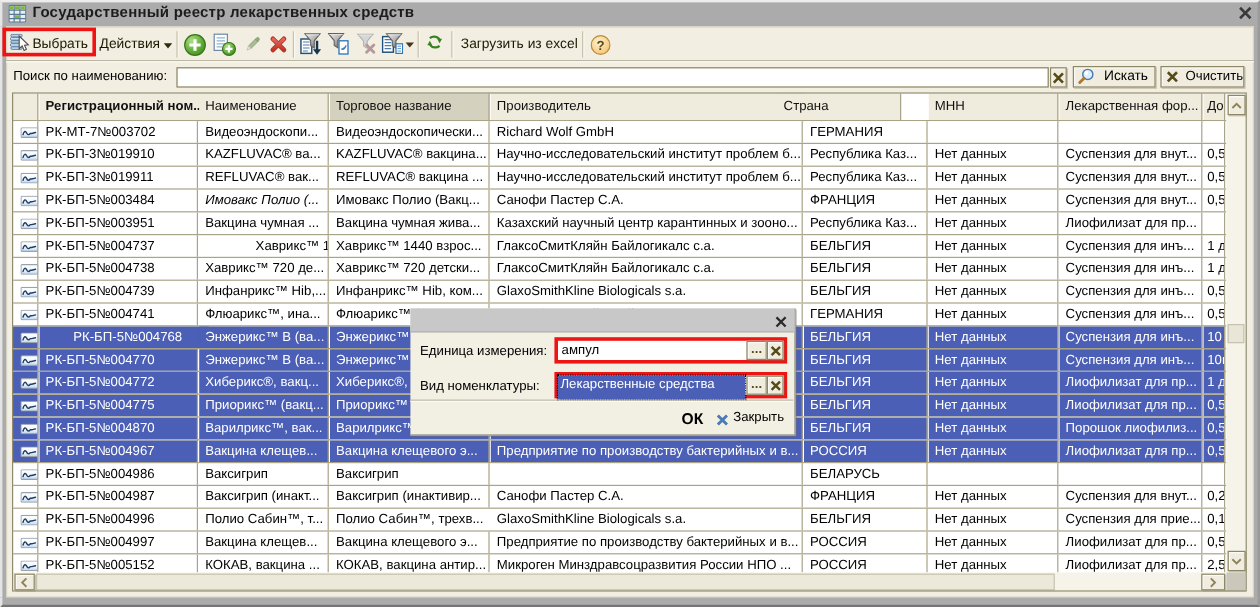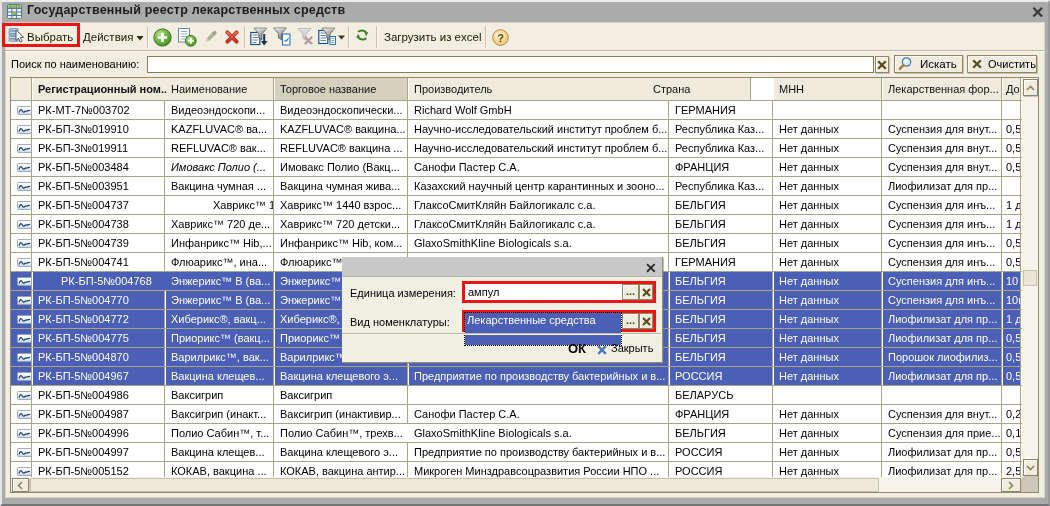--- a/index.html
+++ b/index.html
@@ -547,21 +547,21 @@
   <div class="abs ffield" style="left:120px;top:24px;width:194px;height:22px;background:#fff">
     <div class="abs" style="left:3px;top:2px">ампул</div>
     <div class="abs btn" style="left:157px;top:0px;width:17px;height:16px;font-size:11px;text-align:center;color:#564b16;font-weight:bold;line-height:13px">...</div>
     <div class="abs btn" style="left:174px;top:0px;width:14px;height:16px"></div>
     <svg class="abs" style="left:176px;top:3px" width="11" height="11" viewBox="0 0 12 12">
         <path d="M2.2 2.2 L9.8 9.8 M9.8 2.2 L2.2 9.8" stroke="#564b16" stroke-width="2.2"></path>
       </svg>
   </div>
 
   <div class="abs ffield" style="left:120px;top:53px;width:194px;height:22px;background:#fff">
-    <div class="abs" style="left:0;top:0;width:156px;height:32px;background:#4a5fb5;outline:1px dotted #000;color:#fff;padding:1px 0 0 2px">Лекарственные средства</div>
+    <div class="abs" style="left:0;top:0;width:156px;height:20px;background:#4a5fb5;outline:1px dotted #000;color:#fff;padding:1px 0 0 2px">Лекарственные средства</div>
     <div class="abs btn" style="left:157px;top:0px;width:17px;height:16px;font-size:11px;text-align:center;color:#564b16;font-weight:bold;line-height:13px">...</div>
     <div class="abs btn" style="left:174px;top:0px;width:14px;height:16px"></div>
     <svg class="abs" style="left:176px;top:3px" width="11" height="11" viewBox="0 0 12 12">
         <path d="M2.2 2.2 L9.8 9.8 M9.8 2.2 L2.2 9.8" stroke="#564b16" stroke-width="2.2"></path>
       </svg>
   </div>
 
   <div class="abs" style="left:0;top:76px;width:319px;height:2px;border-top:1px solid #b8b3a0;border-bottom:1px solid #fbf9f2"></div>
   <div class="abs" style="left:226px;top:84px;font-weight:bold;font-size:13px">ОК</div>
   <svg class="abs" style="left:254px;top:87px" width="12" height="12" viewBox="0 0 12 12">

